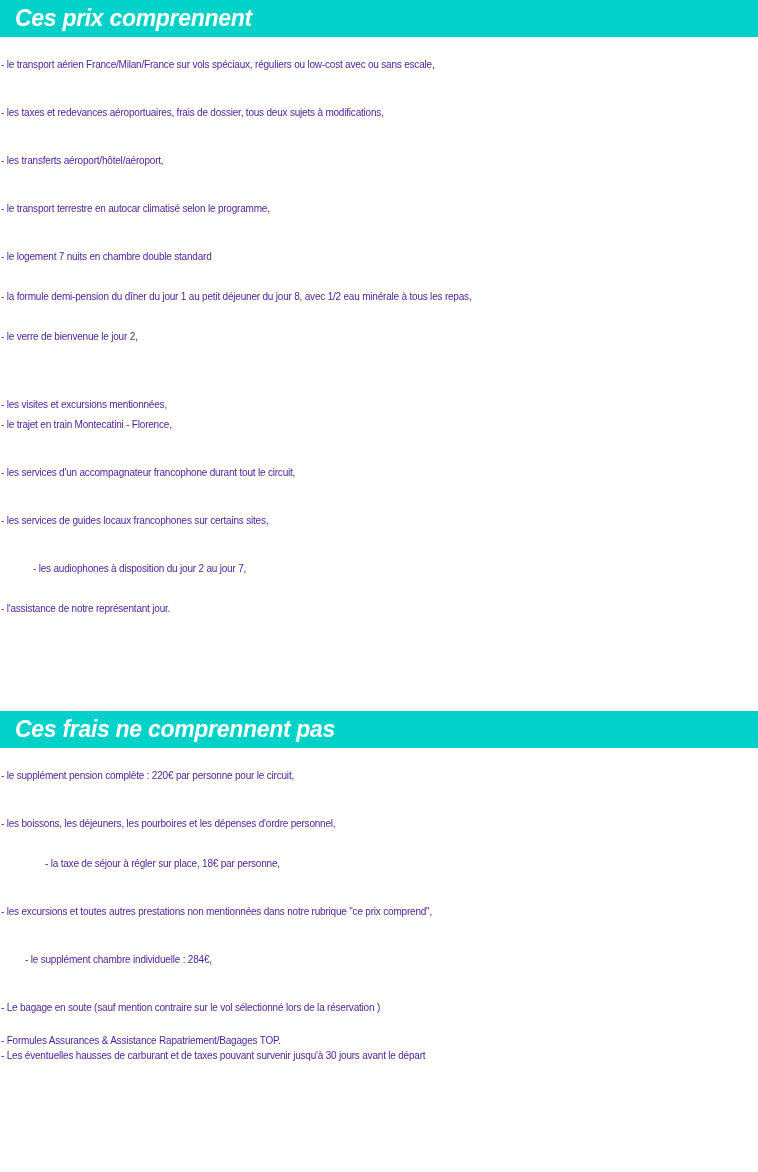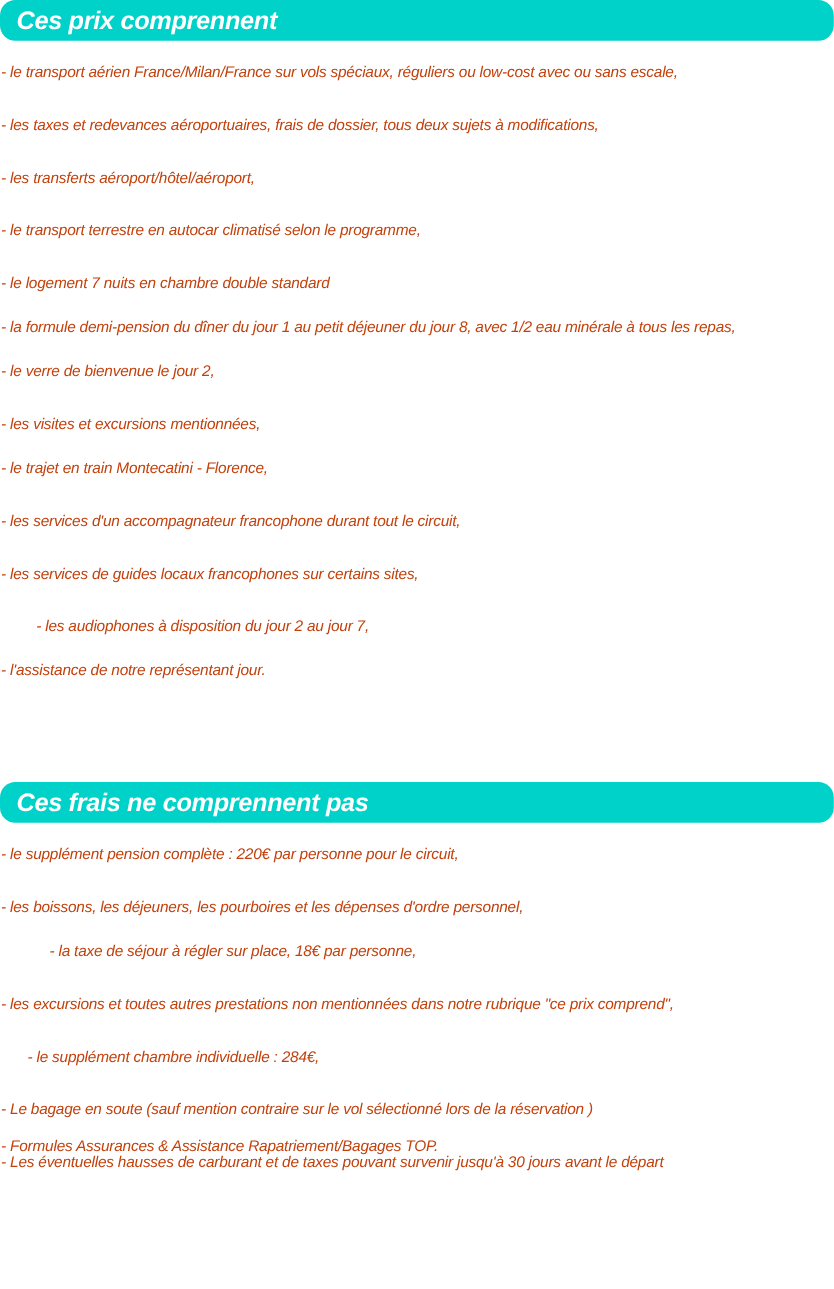--- a/index.html
+++ b/index.html
@@ -15,60 +15,58 @@
       font-family: "Liberation Sans", sans-serif;
     }
     .section-header {
       position: absolute;
       left: 0;
       width: 758px;
       height: 37px;
       background: #00d2c9;
       box-sizing: border-box;
       padding-left: 15px;
-      border-radius: 14px;
     }
     .section-header h2 {
       margin: 0;
       color: #ffffff;
       font-family: "Liberation Sans", sans-serif;
       font-style: italic;
       font-weight: bold;
       font-size: 23px;
       line-height: 37px;
       letter-spacing: -0.3px;
     }
     .item {
       position: absolute;
       left: 1px;
       margin: 0;
-      color: #c2410c;
+      color: #4c1d95;
       font-family: "Liberation Sans", sans-serif;
-      font-style: italic;
-      font-size: 14px;
+      font-size: 10px;
       line-height: 18px;
       letter-spacing: -0.2px;
       white-space: nowrap;
     }
   </style>
 </head>
 <body>
 
 <div class="section-header" style="top:0px;">
   <h2>Ces prix comprennent</h2>
 </div>
 
 <p class="item" style="top:56px;">- le transport aérien France/Milan/France sur vols spéciaux, réguliers ou low-cost avec ou sans escale,</p>
 <p class="item" style="top:104px;">- les taxes et redevances aéroportuaires, frais de dossier, tous deux sujets à modifications,</p>
 <p class="item" style="top:152px;">- les transferts aéroport/hôtel/aéroport,</p>
 <p class="item" style="top:200px;">- le transport terrestre en autocar climatisé selon le programme,</p>
 <p class="item" style="top:248px;">- le logement 7 nuits en chambre double standard</p>
 <p class="item" style="top:288px;">- la formule demi-pension du dîner du jour 1 au petit déjeuner du jour 8, avec 1/2 eau minérale à tous les repas,</p>
 <p class="item" style="top:328px;">- le verre de bienvenue le jour 2,</p>
-<p class="item" style="top:376px;">- les visites et excursions mentionnées,</p>
+<p class="item" style="top:396px;">- les visites et excursions mentionnées,</p>
 <p class="item" style="top:416px;">- le trajet en train Montecatini - Florence,</p>
 <p class="item" style="top:464px;">- les services d'un accompagnateur francophone durant tout le circuit,</p>
 <p class="item" style="top:512px;">- les services de guides locaux francophones sur certains sites,</p>
 <p class="item" style="top:560px;padding-left:32px;">- les audiophones à disposition du jour 2 au jour 7,</p>
 <p class="item" style="top:600px;">- l'assistance de notre représentant jour.</p>
 
 <div class="section-header" style="top:711px;">
   <h2>Ces frais ne comprennent pas</h2>
 </div>
 

